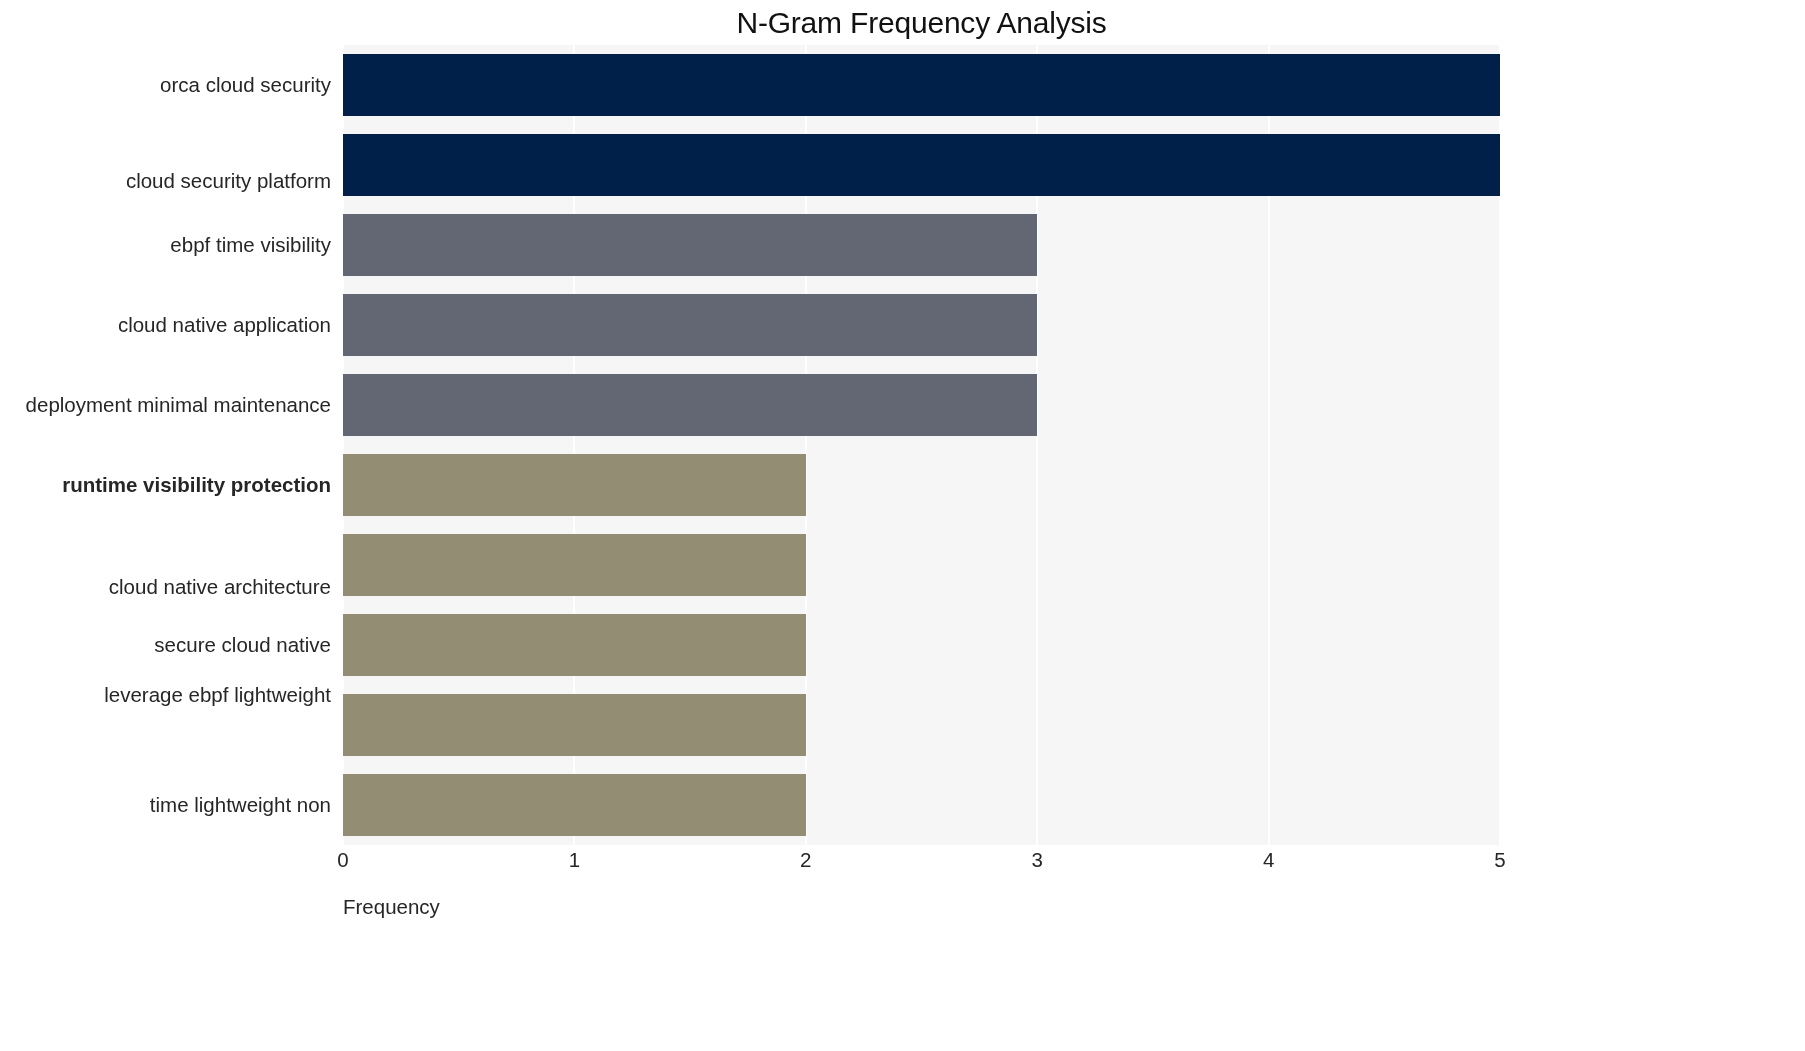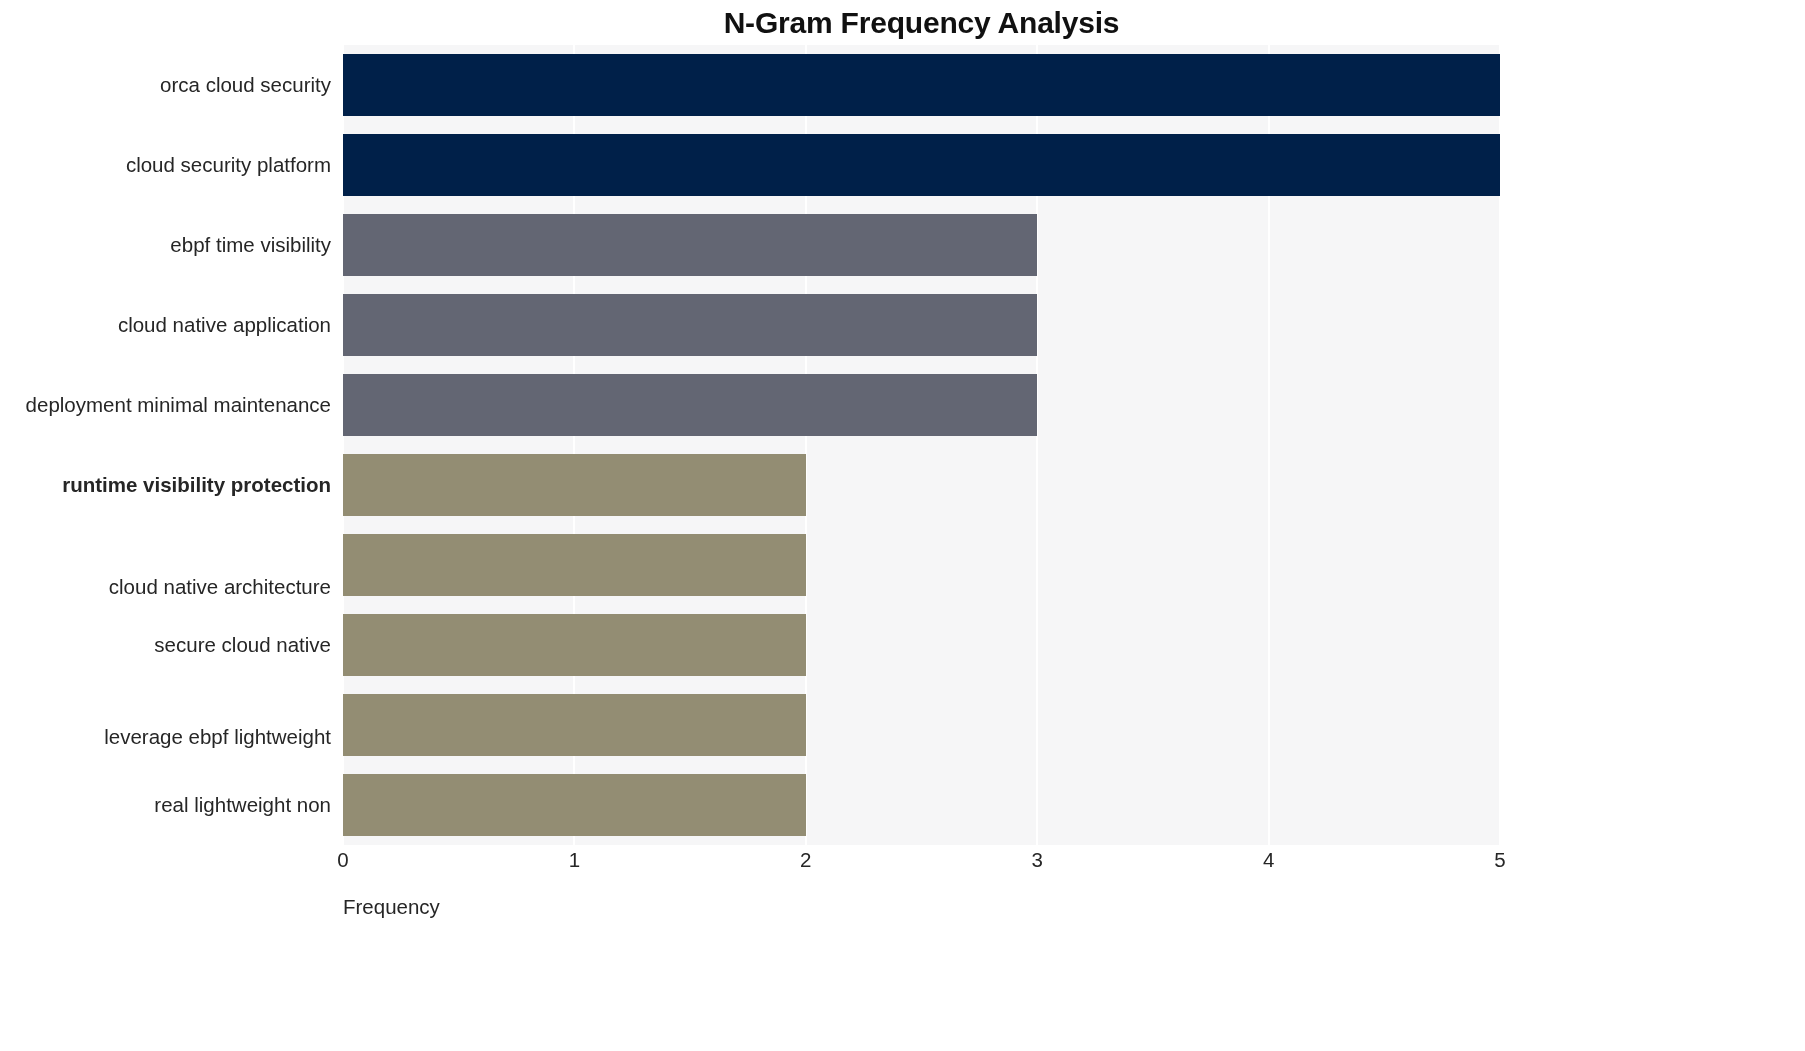--- a/index.html
+++ b/index.html
@@ -23,21 +23,21 @@
   }
 
   
   #chart-title {
     position: absolute;
     left: 343px;
     top: 6px;
     width: 1157px;
     text-align: center;
     font-size: 30px;
-    font-weight: bold;
+    font-weight: normal;
     letter-spacing: -0.2px;
     color: #111111;
     white-space: nowrap;
   }
 
   
   #plot-panel {
     position: absolute;
     left: 343px;
     top: 45px;
@@ -127,29 +127,29 @@
 </style>
 </head>
 <body>
 
 <div id="figure">
 
   <div id="chart-title">N-Gram Frequency Analysis</div>
 
   <div id="y-axis-labels">
       <div class="y-tick-label" style="top: 30px;">orca cloud security</div>
-      <div class="y-tick-label" style="top: 110px;">cloud security platform</div>
+      <div class="y-tick-label" style="top: 126px;">cloud security platform</div>
       <div class="y-tick-label" style="top: 190px;">ebpf time visibility</div>
       <div class="y-tick-label" style="top: 270px;">cloud native application</div>
       <div class="y-tick-label" style="top: 350px;">deployment minimal maintenance</div>
       <div class="y-tick-label" style="top: 430px; font-weight: bold;">runtime visibility protection</div>
       <div class="y-tick-label" style="top: 532px;">cloud native architecture</div>
       <div class="y-tick-label" style="top: 590px;">secure cloud native</div>
-      <div class="y-tick-label" style="top: 682px;">leverage ebpf lightweight</div>
-      <div class="y-tick-label" style="top: 750px;">real lightweight non</div>
+      <div class="y-tick-label" style="top: 640px;">leverage ebpf lightweight</div>
+      <div class="y-tick-label" style="top: 750px;">time lightweight non</div>
     </div>
 
   <div id="plot-panel">
     <div id="gridlines">
         <div class="gridline-v" style="left: -1px;"></div>
         <div class="gridline-v" style="left: 230.4px;"></div>
         <div class="gridline-v" style="left: 461.8px;"></div>
         <div class="gridline-v" style="left: 693.2px;"></div>
         <div class="gridline-v" style="left: 924.6px;"></div>
         <div class="gridline-v" style="left: 1156px;"></div>

